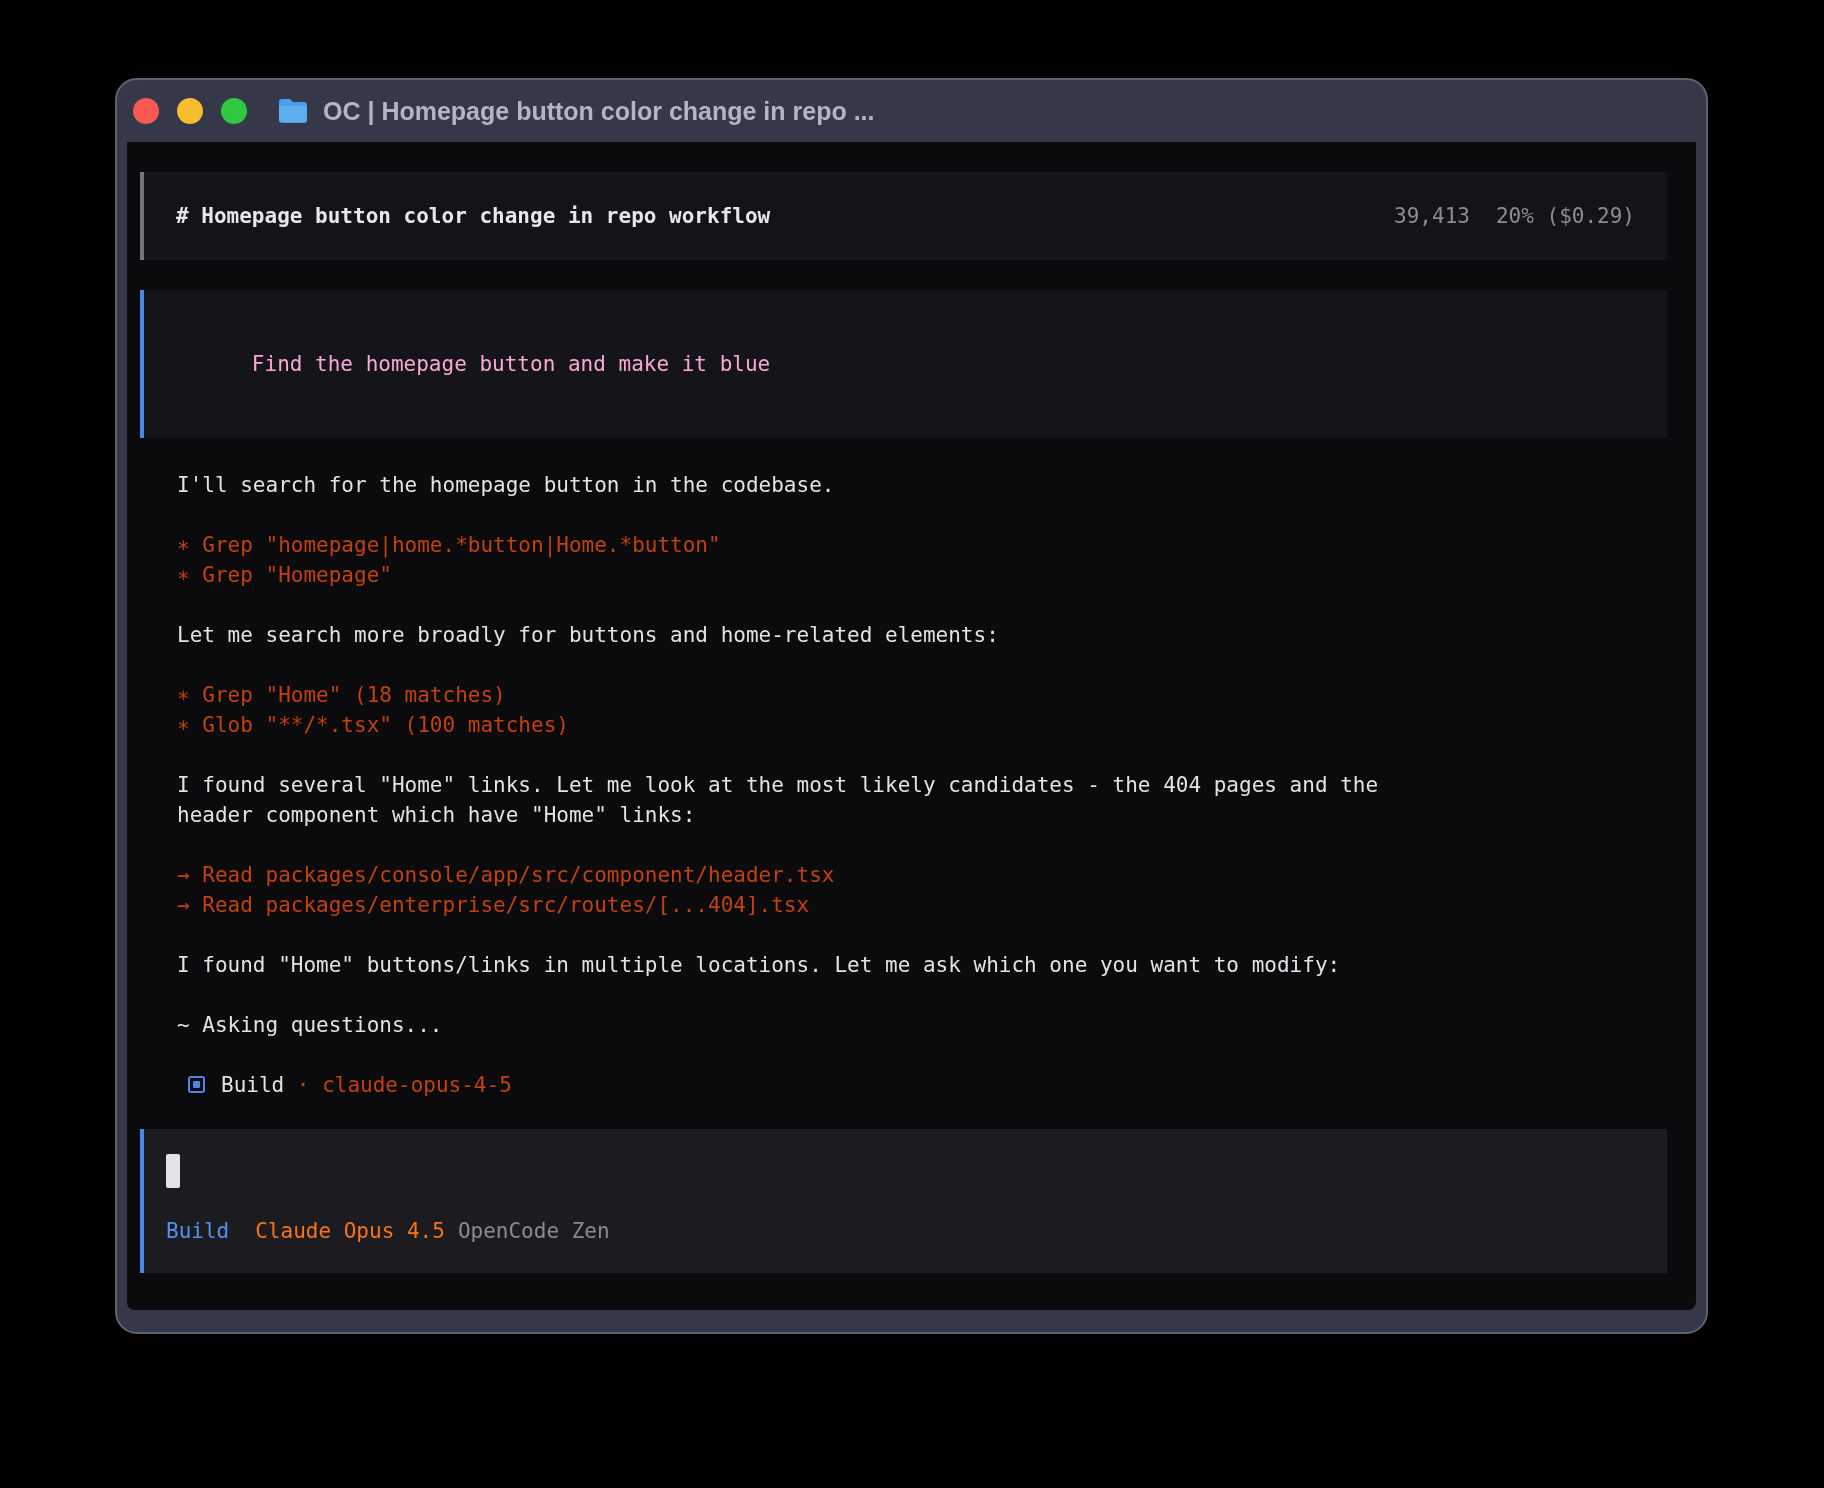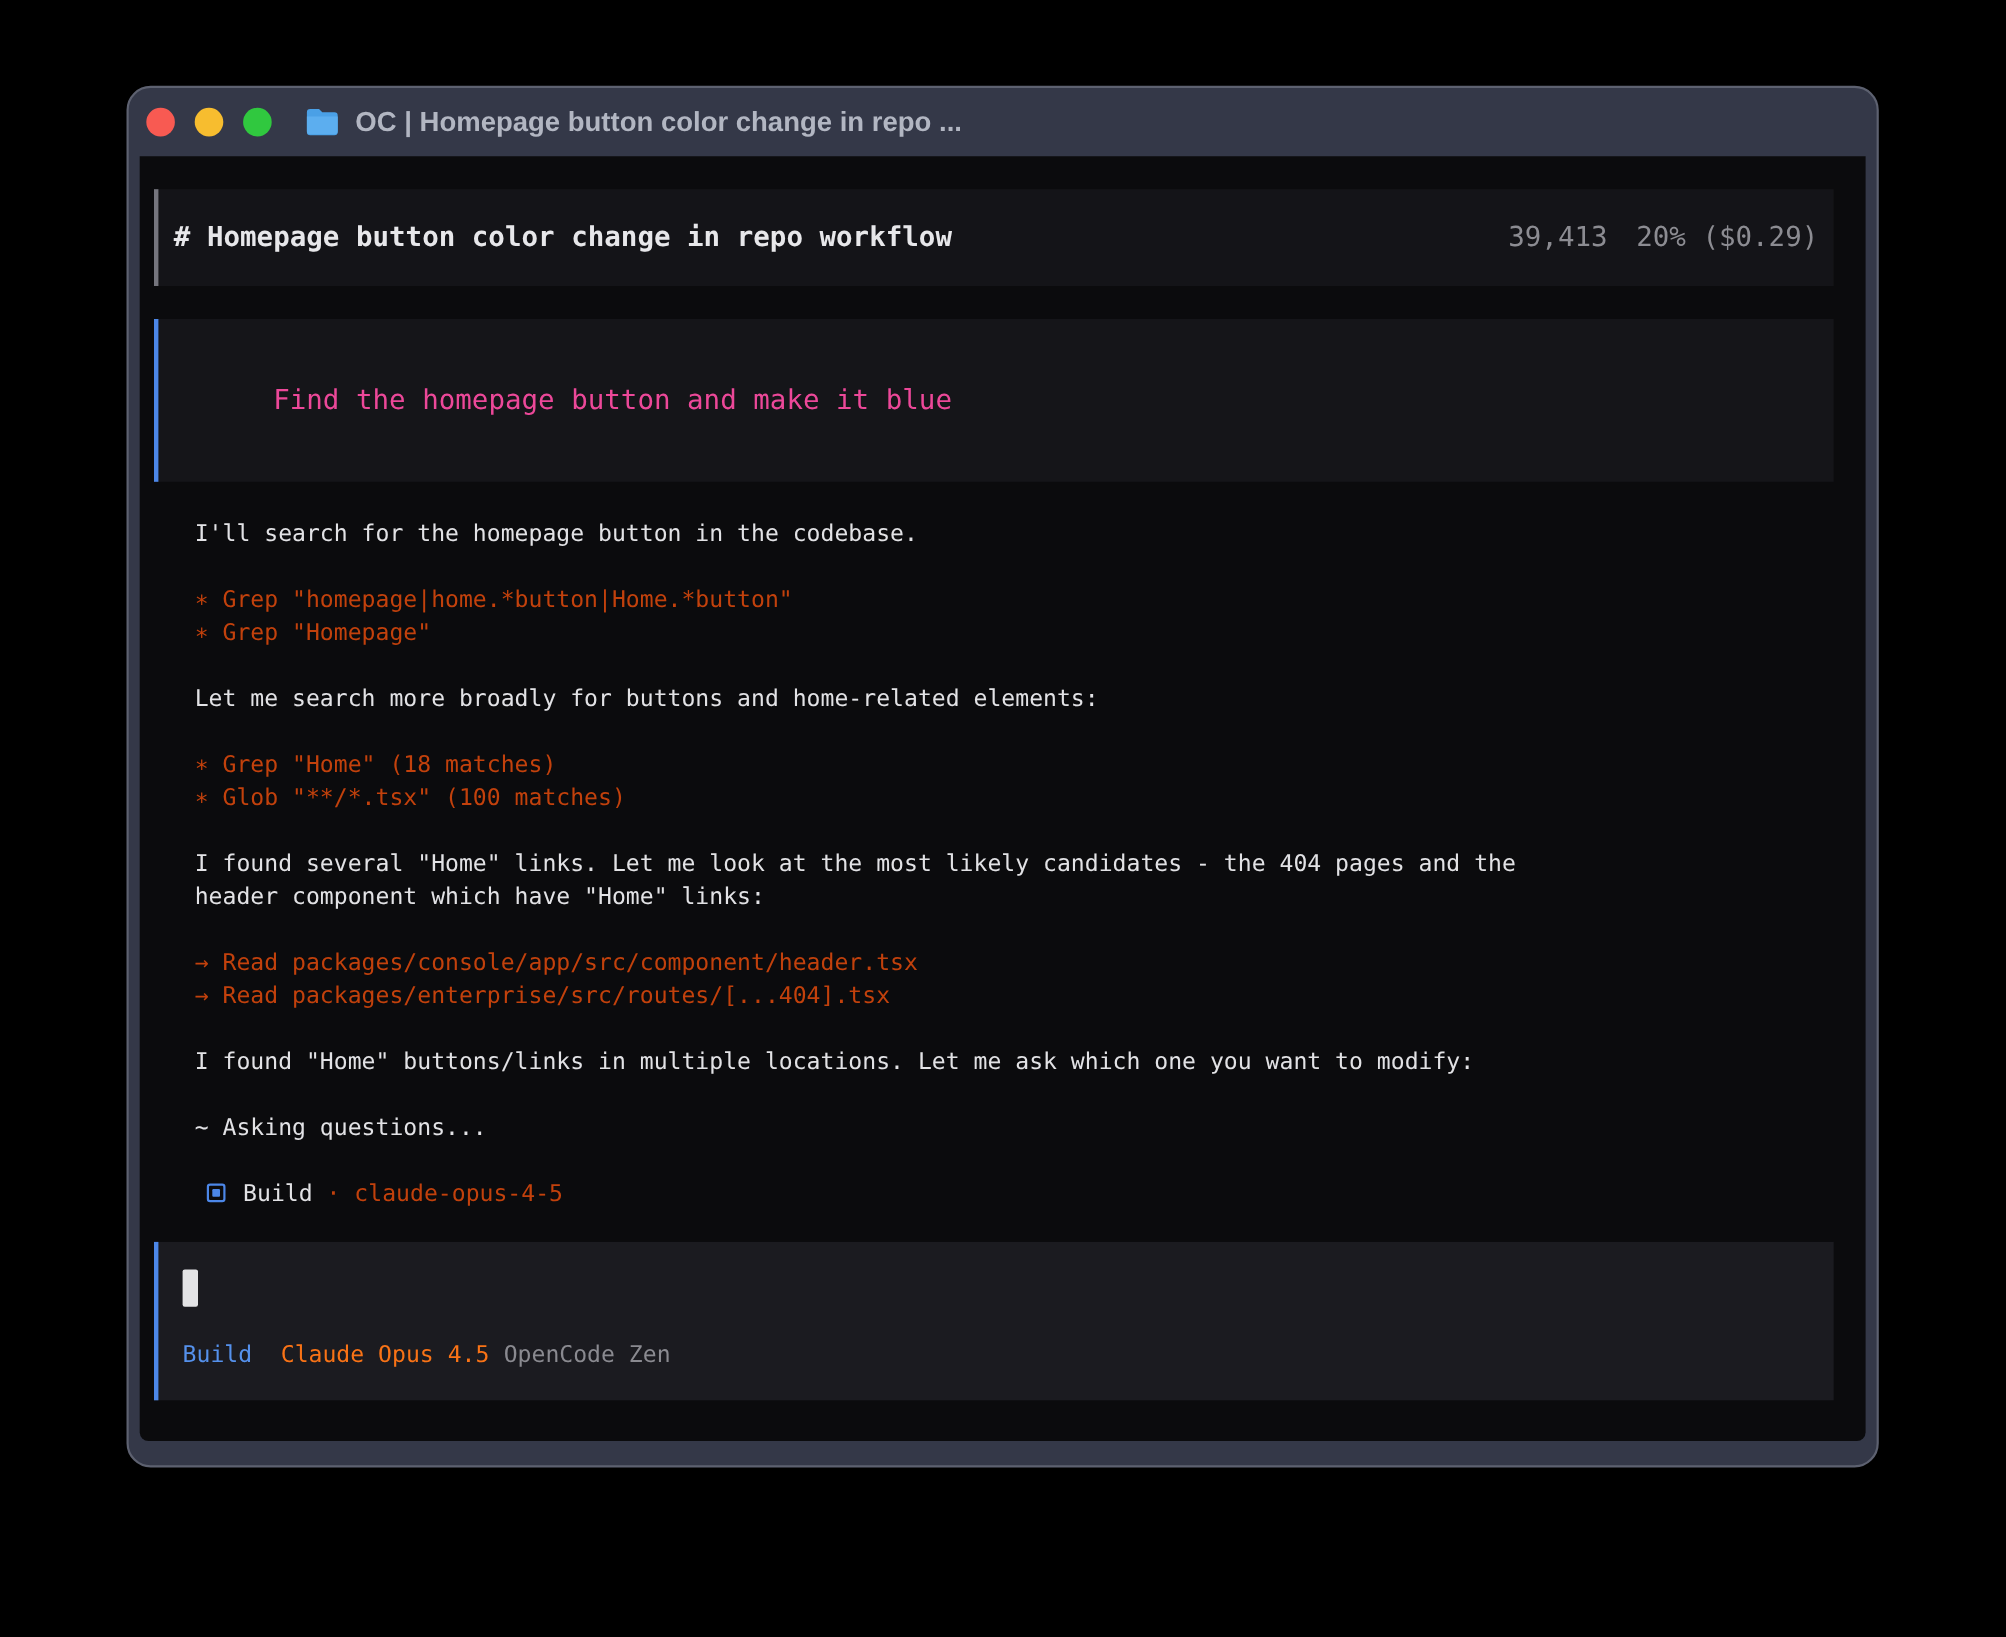--- a/index.html
+++ b/index.html
@@ -34,42 +34,42 @@
   }
   .content {
     position: absolute; left: 10px; right: 10px; top: 62px; bottom: 22px;
     background: #0b0b0d;
     border-radius: 0 0 8px 8px;
     overflow: hidden;
   }
   
   .panel {
     margin: 0 29px 0 13px;
-    padding: 29px 14px;
+    padding: 29px 32px;
     background: #151518;
     border-left: 4px solid #75757d;
-    font-size: 25px; line-height: 30px;
+    font-size: 21px; line-height: 30px;
     white-space: pre;
   }
   .panel.blue { border-left-color: #4c87e8; }
   .session-header {
     margin-top: 30px;
     background: #141418;
     display: flex; justify-content: space-between; align-items: center;
   }
   .session-title { font-weight: bold; color: #e7e7ea; }
   .session-stats { color: #8c8c92; }
   .session-stats .gap { display: inline-block; width: 26px; }
   .user-panel { margin-top: 30px; background: #151519; color: #dcdce0; }
   
   .transcript { margin: 32px 29px 0 50px; font-size: 21px; }
   .t-line { min-height: 30px; line-height: 30px; white-space: pre; }
   .white { color: #e2e2e5; }
   .gray  { color: #c2410c; }
-  .blue  { color: #ec4899; }
+  .blue  { color: #f9a8d4; }
   .agent-icon {
     display: inline-block; width: 13px; height: 13px;
     border: 2px solid #4c87e8; border-radius: 3px;
     margin: 0 16px 0 11px;
     position: relative; vertical-align: -1px;
   }
   .agent-icon::after {
     content: ""; position: absolute; left: 3px; top: 3px;
     width: 7px; height: 7px; background: #4c87e8; border-radius: 1px;
   }

